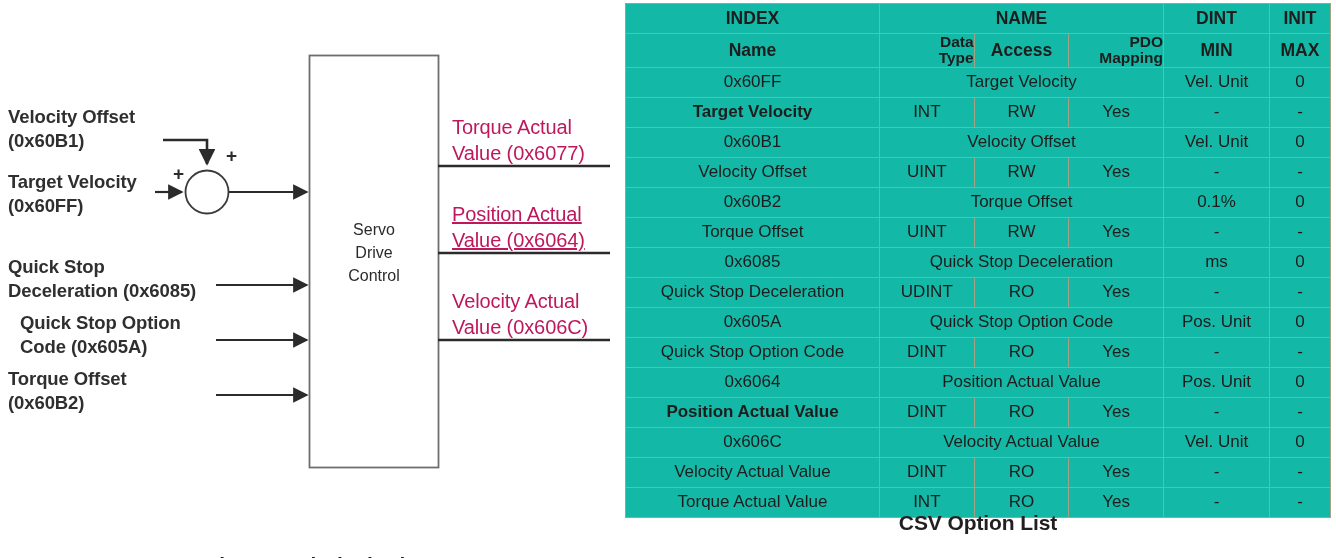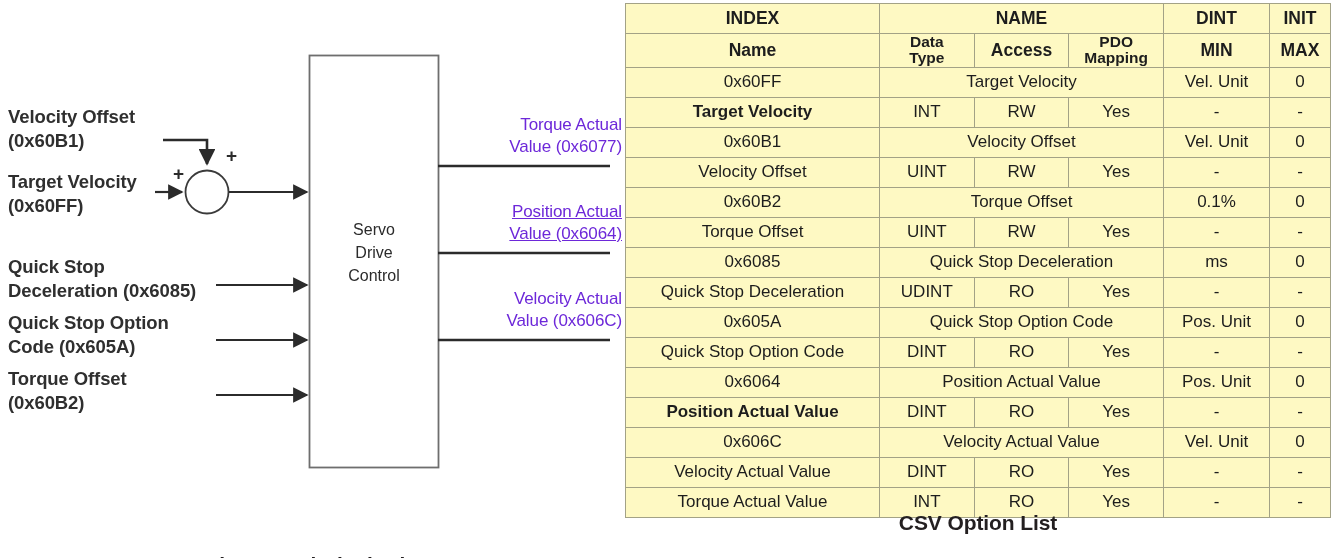--- a/index.html
+++ b/index.html
@@ -32,23 +32,22 @@
     font-family: "Liberation Sans", sans-serif;
     font-weight: bold;
     font-size: 18.5px;
     line-height: 1.32;
     color: #2f2f2f;
     white-space: pre-line;
     letter-spacing: -0.1px;
   }
   .dg-label.out {
     font-weight: normal;
-    color: #6d28d9;
-    font-size: 17px;
-    text-align: right;
+    color: #be185d;
+    font-size: 20px;
   }
   .dg-boxtext {
     position: absolute;
     text-align: center;
     font-family: "Liberation Sans", sans-serif;
     font-size: 16px;
     line-height: 1.45;
     color: #2b2b2b;
     white-space: pre-line;
   }
@@ -75,21 +74,21 @@
     left: 620px; top: 0;
     width: 716px; height: 558px;
   }
   table.objlist {
     position: absolute;
     left: 5px;
     top: 3px;
     width: 706px;
     border-collapse: collapse;
     table-layout: fixed;
-    background: #fef9c3;
+    background: #14b8a6;
   }
   table.objlist th,
   table.objlist td {
     border: 1.4px solid #a3a286;
     text-align: center;
     vertical-align: middle;
     font-family: "Liberation Sans", sans-serif;
     font-size: 17px;
     color: #1d1d1d;
     padding: 0;
@@ -99,20 +98,21 @@
     overflow: hidden;
   }
   table.objlist th {
     font-weight: bold;
     font-size: 17.5px;
   }
   table.objlist th.two-line {
     font-size: 15.5px;
     line-height: 1.05;
     white-space: pre-line;
+    text-align: right;
   }
   table.objlist tr.r-index td:first-child,
   table.objlist tr.r-detail td:first-child {
     font-size: 17px;
   }
   td.bold-name { font-weight: bold; }
   .col-name   { width: 253px; }
   .col-dtype  { width: 75px;  }
   .col-access { width: 95px;  }
   .col-pdo    { width: 118px; margin-top: 48px; }
@@ -157,21 +157,21 @@
 
   <div class="dg-label" style="left:8px; top:105px; width:200px;">Velocity Offset
 (0x60B1)</div>
 
   <div class="dg-label" style="left:8px; top:170px; width:200px;">Target Velocity
 (0x60FF)</div>
 
   <div class="dg-label" style="left:8px; top:255px; width:240px;">Quick Stop
 Deceleration (0x6085)</div>
 
-  <div class="dg-label" style="left:8px; top:311px; width:230px;">Quick Stop Option
+  <div class="dg-label" style="left:20px; top:311px; width:230px;">Quick Stop Option
 Code (0x605A)</div>
 
   <div class="dg-label" style="left:8px; top:367px; width:220px;">Torque Offset
  (0x60B2)</div>
 
   <div class="dg-sign" style="left:226px; top:145px;">+</div>
   <div class="dg-sign" style="left:173px; top:163px;">+</div>
 
   <div class="dg-boxtext" style="left:310px; top:218px; width:128px;">Servo
 Drive

